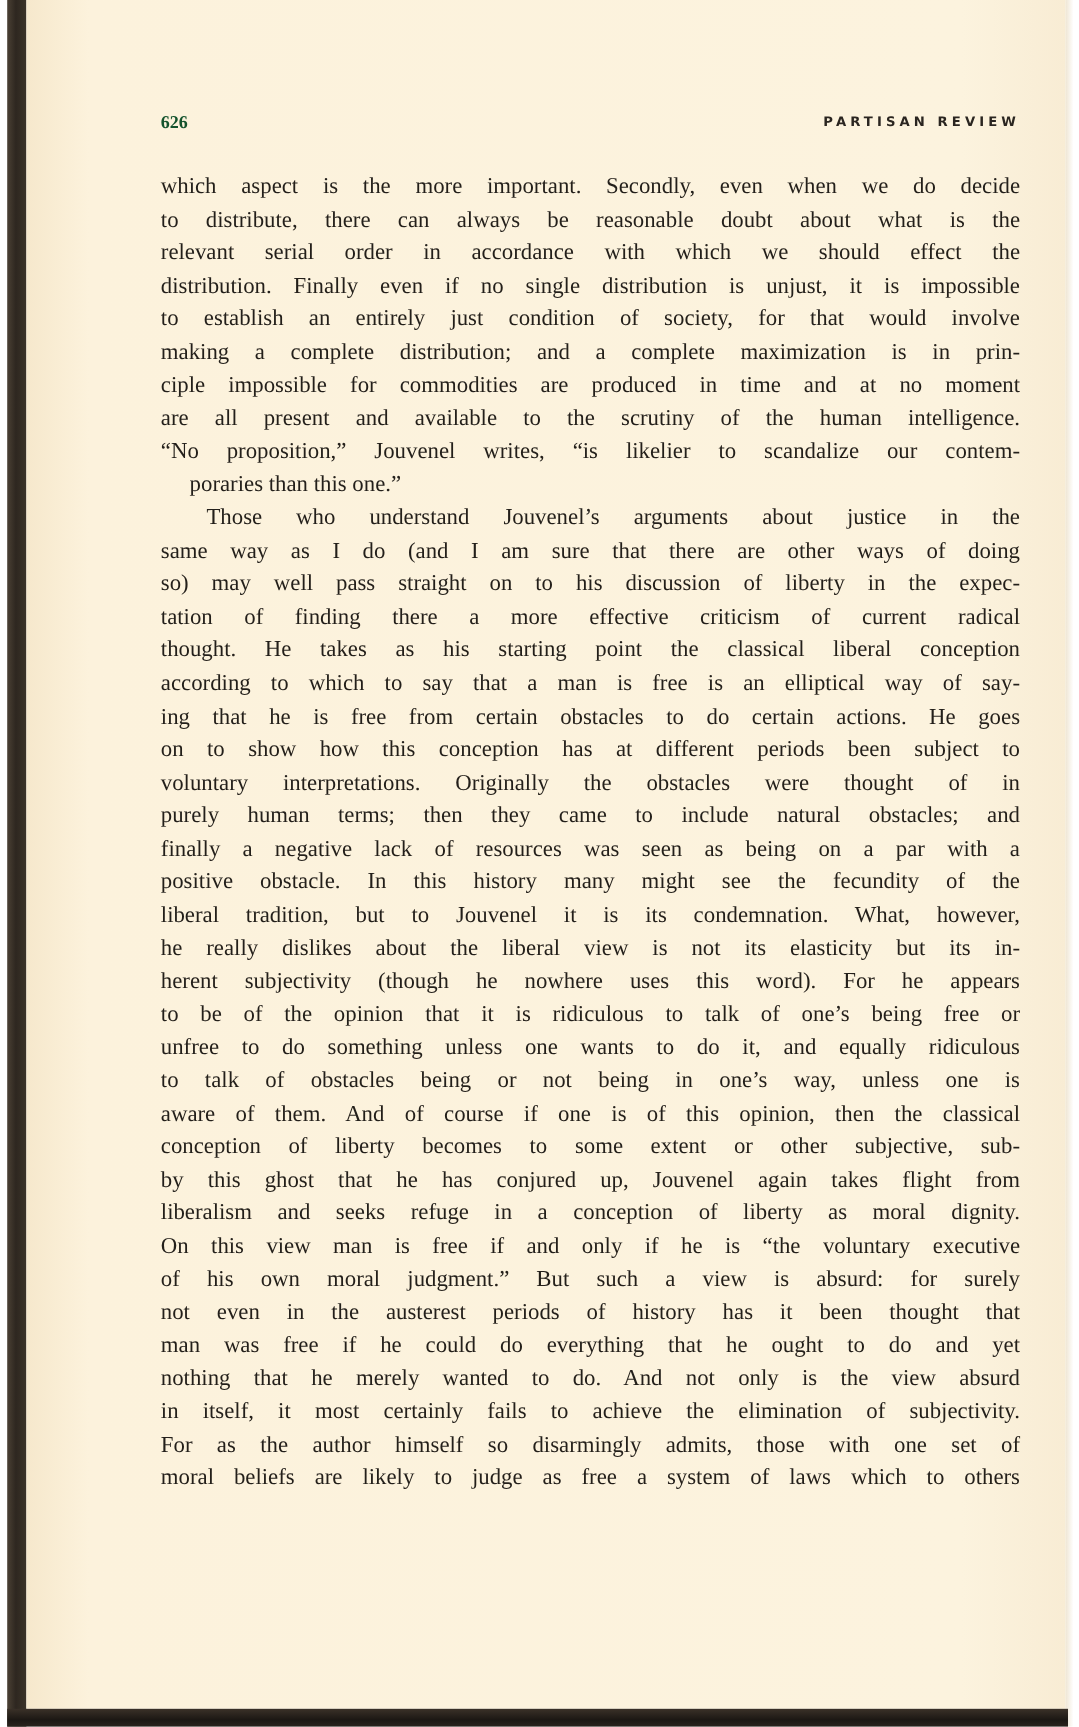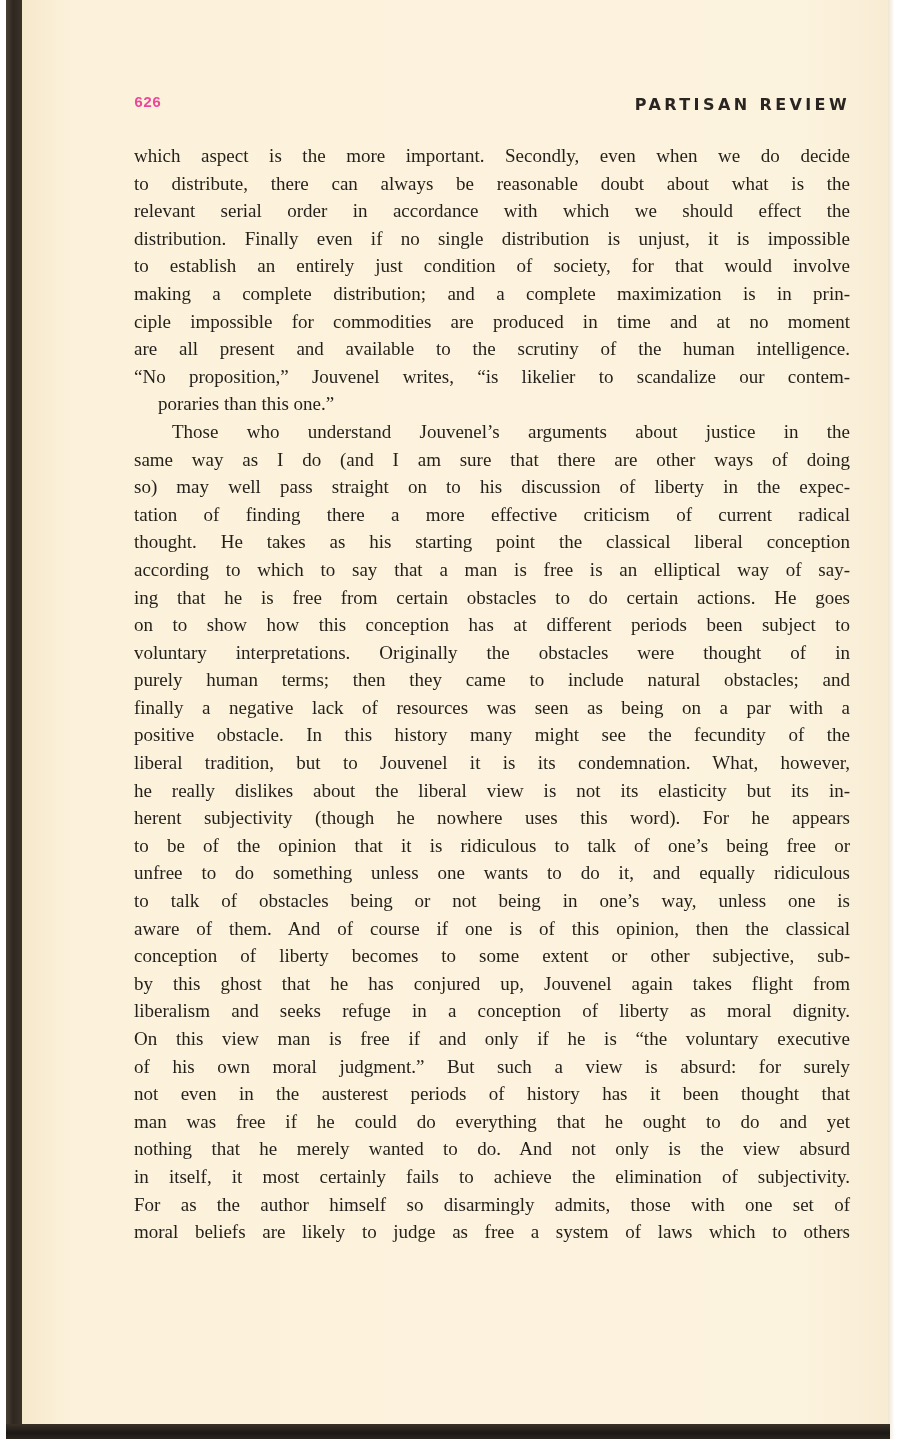--- a/index.html
+++ b/index.html
@@ -22,27 +22,27 @@
   }
   .right-edge {
     position:absolute; left:888px; top:0; width:11px; height:1439px;
     background:linear-gradient(to right,#efe6d4 0%,#ffffff 60%);
   }
   .header {
     position:absolute; left:134px; top:95px; width:716px; height:24px;
   }
   .page-number {
     position:absolute; left:0; top:0;
-    font-family:Liberation Mono, monospace;
-    font-weight:bold; font-size:15px; color:#ec4899; letter-spacing:0px;
+    font-family:Liberation Serif, serif;
+    font-weight:bold; font-size:15px; color:#14532d; letter-spacing:0px;
   }
   .journal-title {
     position:absolute; right:0; top:0;
     font-family:"DejaVu Sans","Liberation Sans",sans-serif;
-    font-weight:bold; font-size:16px; color:#2a2520; letter-spacing:3.4px;
+    font-weight:bold; font-size:11px; color:#2a2520; letter-spacing:3.4px;
   }
   .body-text {
     position:absolute; left:134px; top:142px; width:716px;
     font-size:19px; line-height:27.6px; color:#231f1a;
   }
   .line {
     display:block; height:27.6px; white-space:nowrap;
     text-align:justify; text-align-last:justify;
   }
   .line.last { text-align-last:left;margin-left:24px; }

